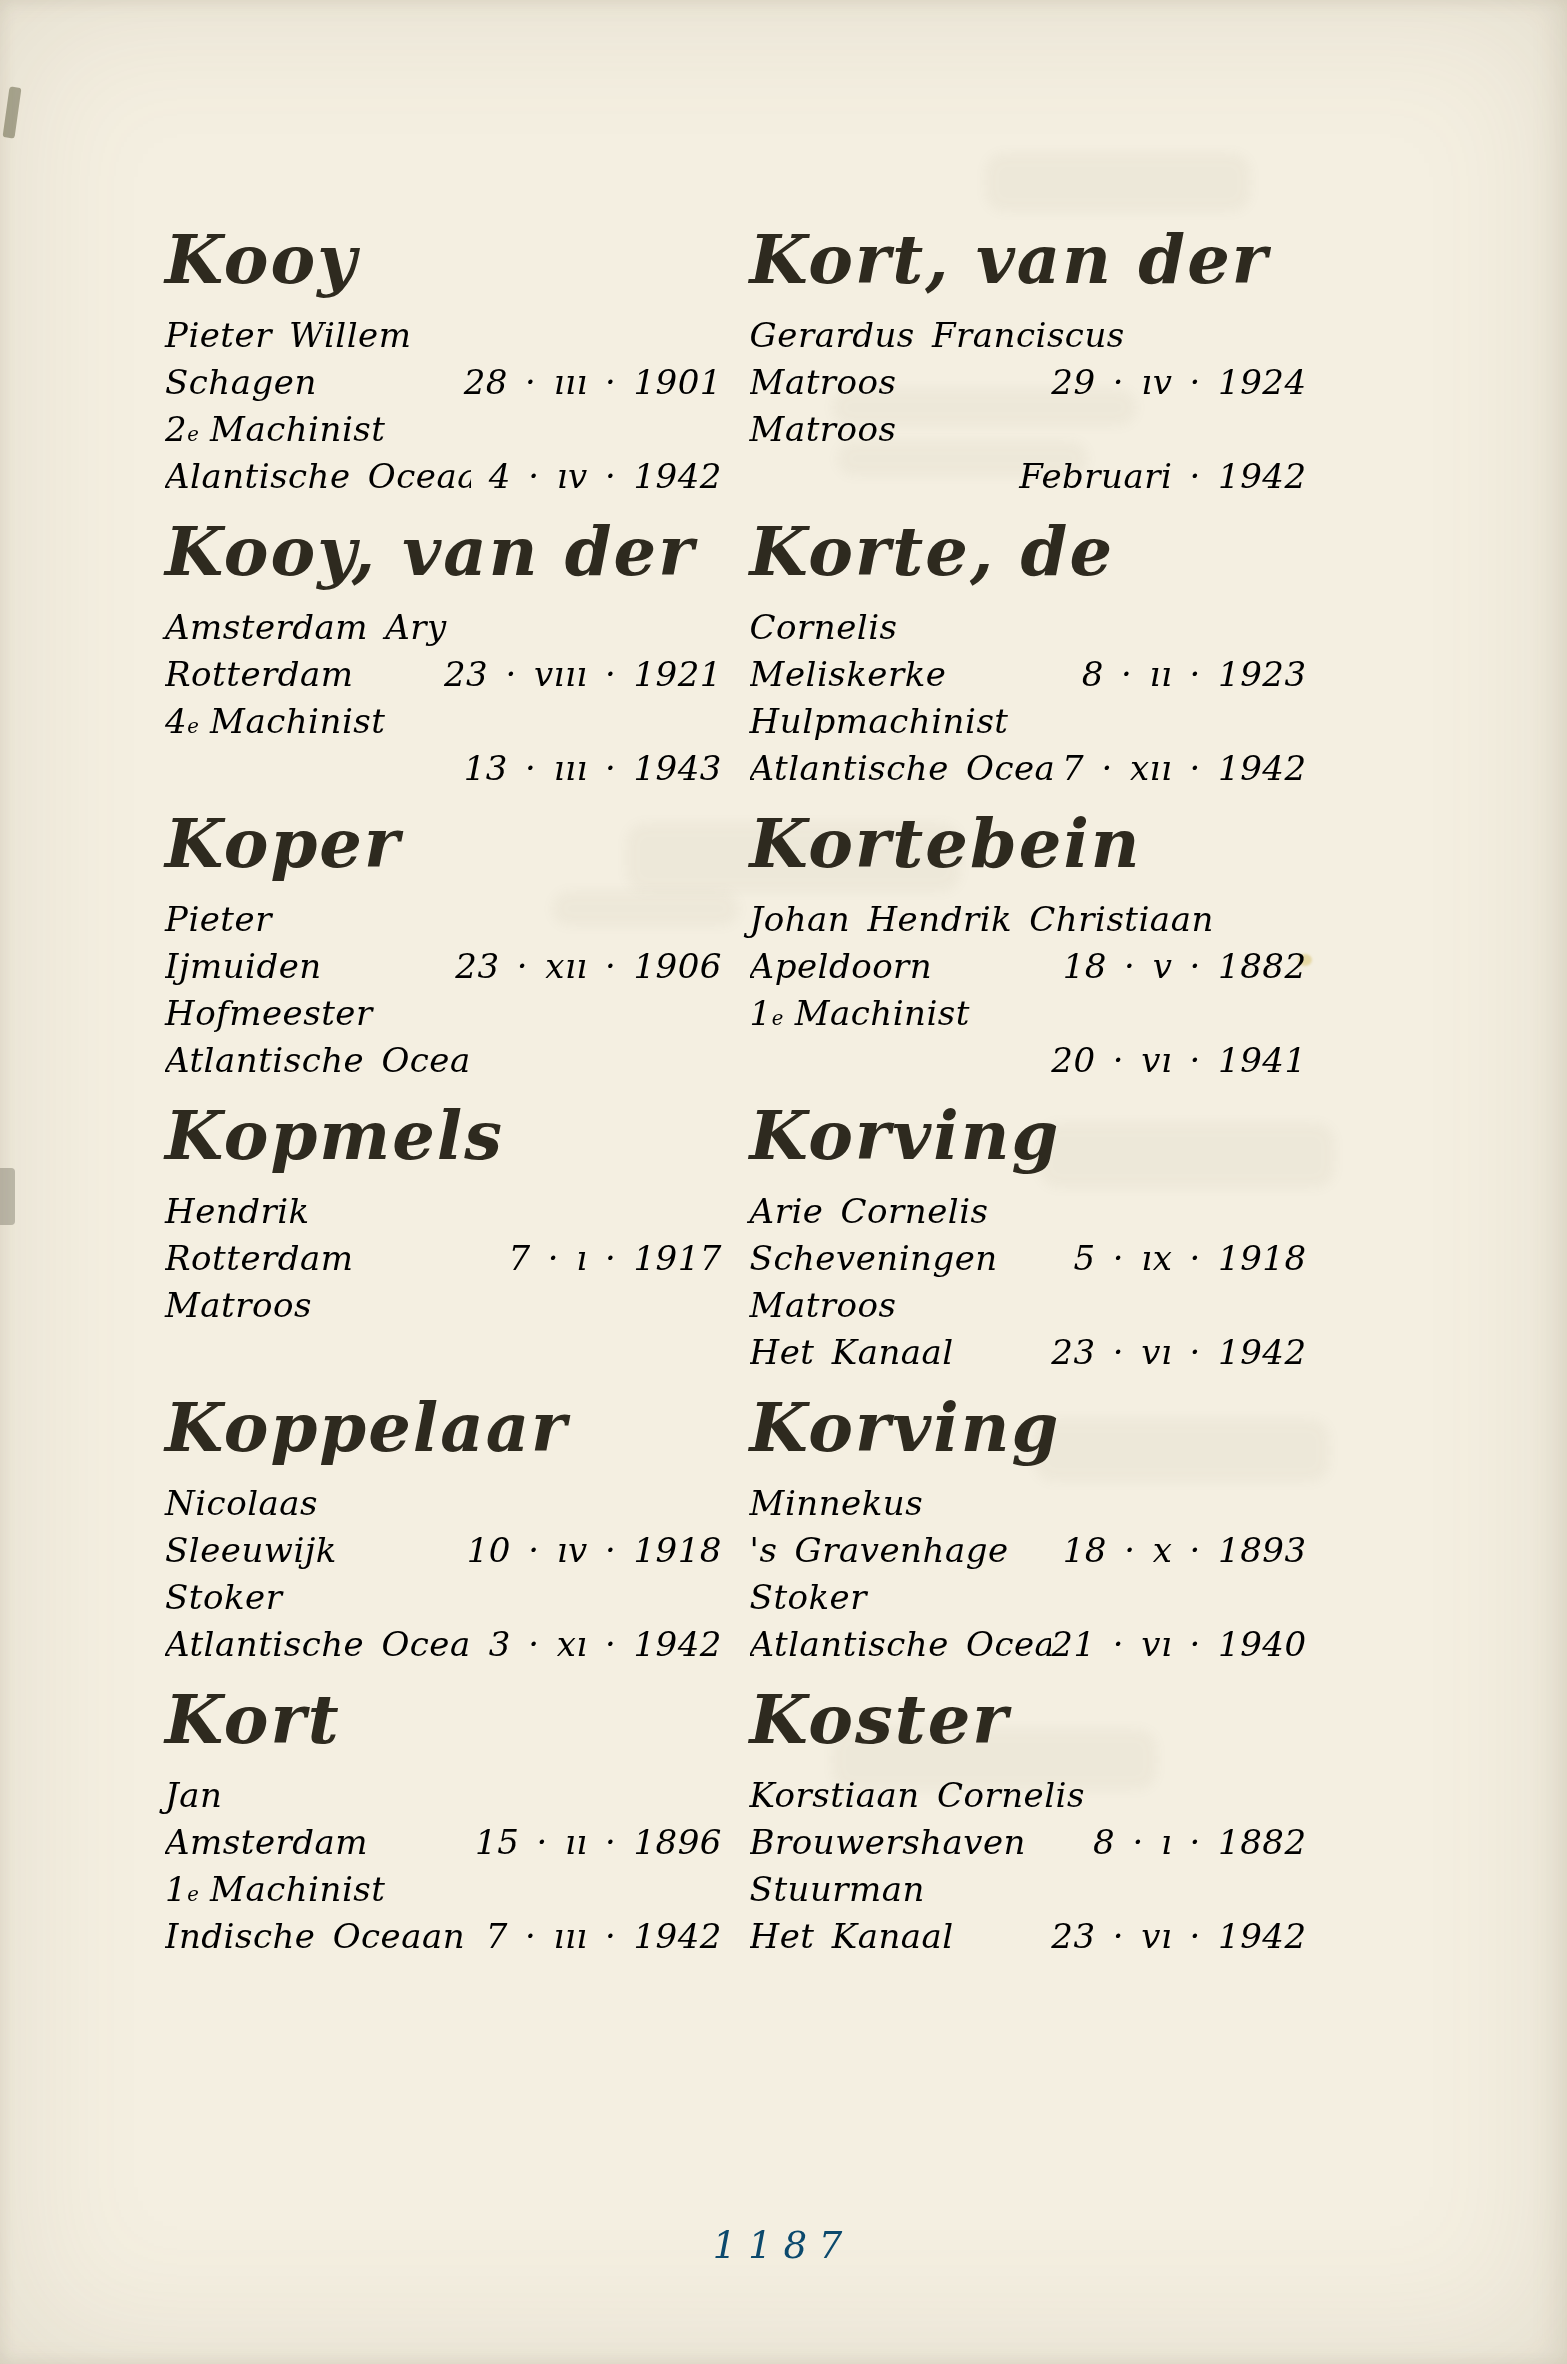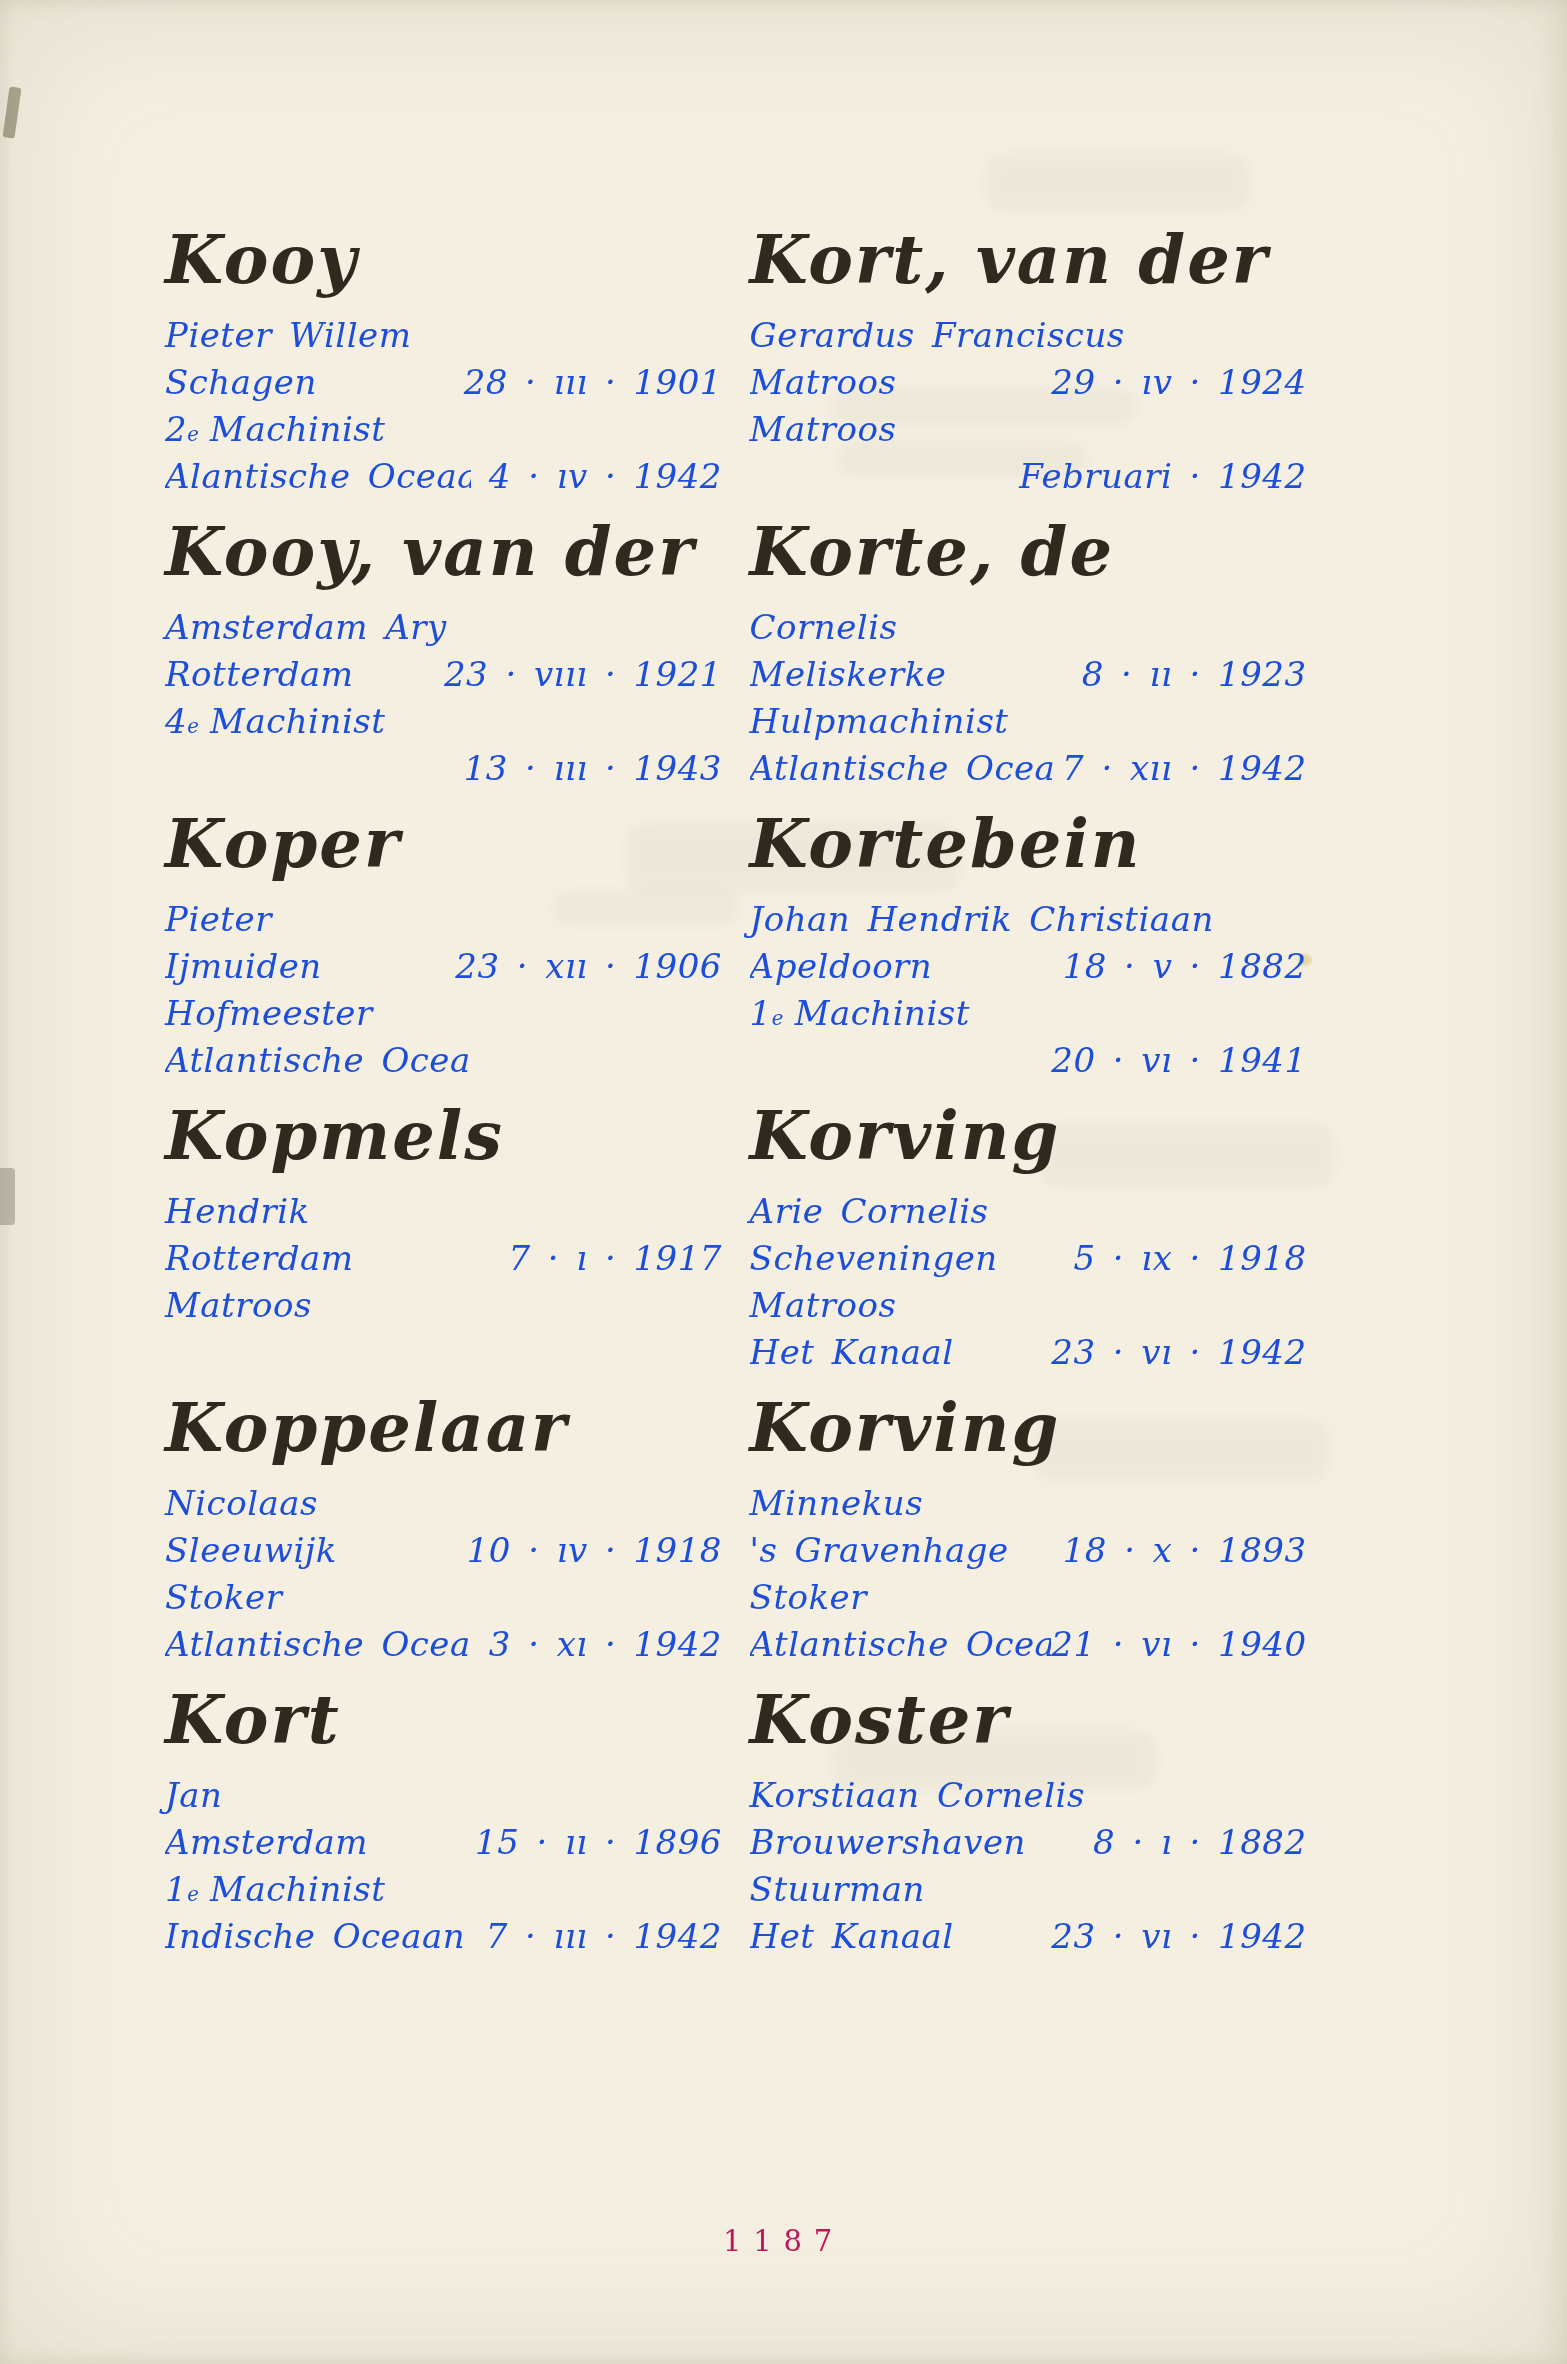--- a/index.html
+++ b/index.html
@@ -54,44 +54,45 @@
   }
 
   .line {
     display: flex;
     align-items: baseline;
     font-style: italic;
     font-size: 34px;
     line-height: 47px;
     letter-spacing: 0.5px;
     word-spacing: 5.9px;
-    color: #1d4ed8;
+    color: #000000;
     white-space: nowrap;
   }
   .place { flex: 1 1 auto; overflow: hidden; }
   .date  { flex: 0 0 251px; text-align: right; }
 
   .ord  { }
   .osup {
     font-size: 19.7px;
     line-height: 0;
     vertical-align: super;
     margin-right: 10.8px;
   }
   .ord:empty, .osup:empty { display: none; }
 
   
   .page-number {
     position: absolute;
     top: 2224px;
     left: 50%;
     transform: translateX(-50%);
-    font-size: 29px;
+    font-style: italic;
+    font-size: 37px;
     letter-spacing: 11.8px;
-    color: #be185d;
+    color: #0c4a6e;
   }
 
   
   .ghost {
     position: absolute;
     background: #867c5c;
     opacity: 0.055;
     filter: blur(5.9px);
     border-radius: 19.7px;
     pointer-events: none;

